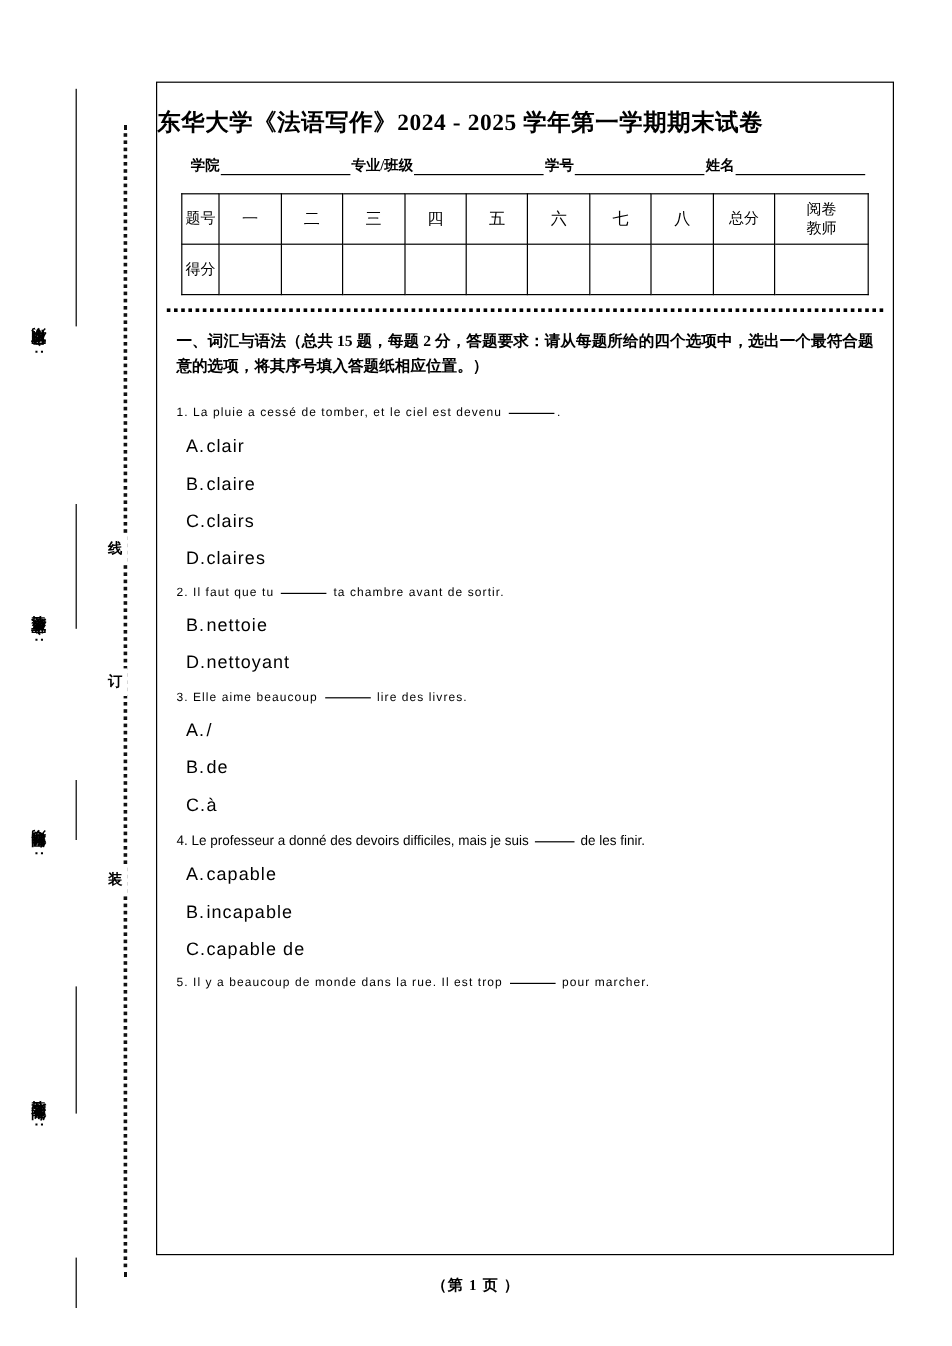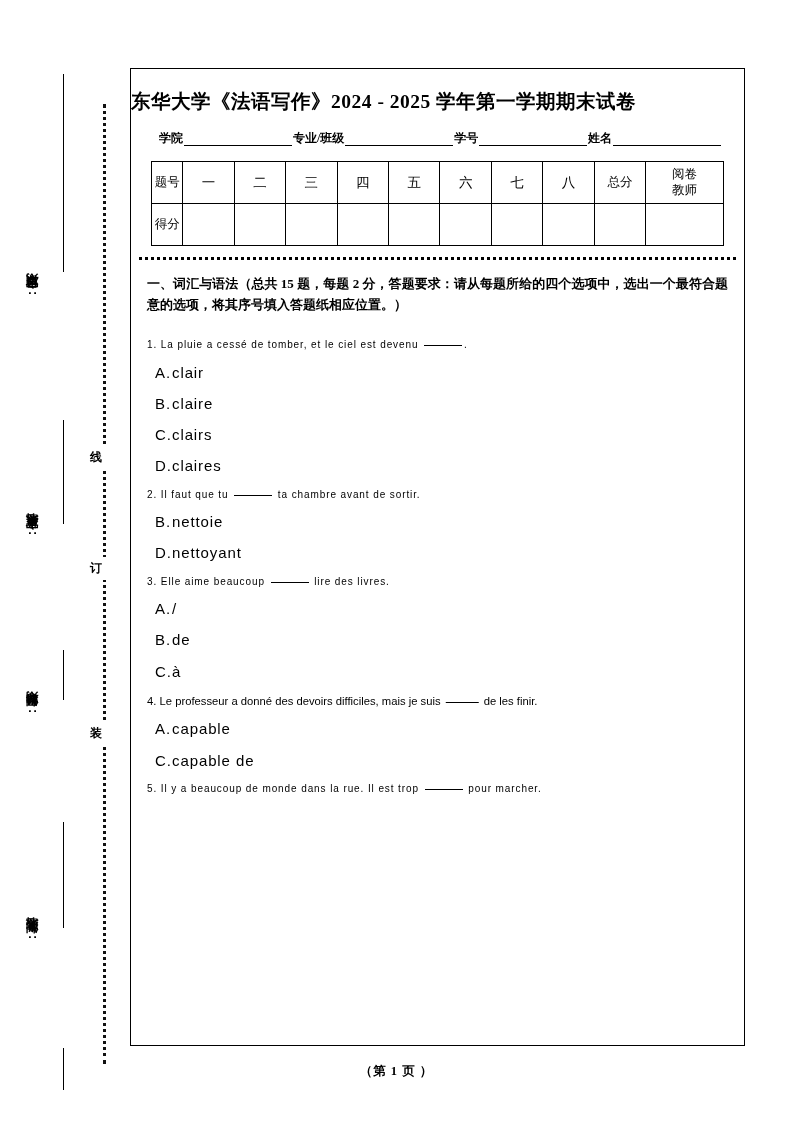--- a/index.html
+++ b/index.html
@@ -322,20 +322,23 @@
 
     <div class="qline stem tight">
       <span>4. Le professeur a donné des devoirs difficiles, mais je suis</span>
       <span class="blank-inline sm"></span>
       <span>de les finir.</span>
     </div>
     <div class="opt">
       <span class="ltr">A.</span><span>capable</span>
     </div>
     <div class="opt">
+      <span class="ltr">B.</span><span>incapable</span>
+    </div>
+    <div class="opt">
       <span class="ltr">C.</span><span>capable de</span>
     </div>
 
     <div class="qline stem">
       <span>5.  Il y a beaucoup de monde dans la rue. Il est trop</span>
       <span class="blank-inline"></span>
       <span>pour marcher.</span>
     </div>
 
   </div>

